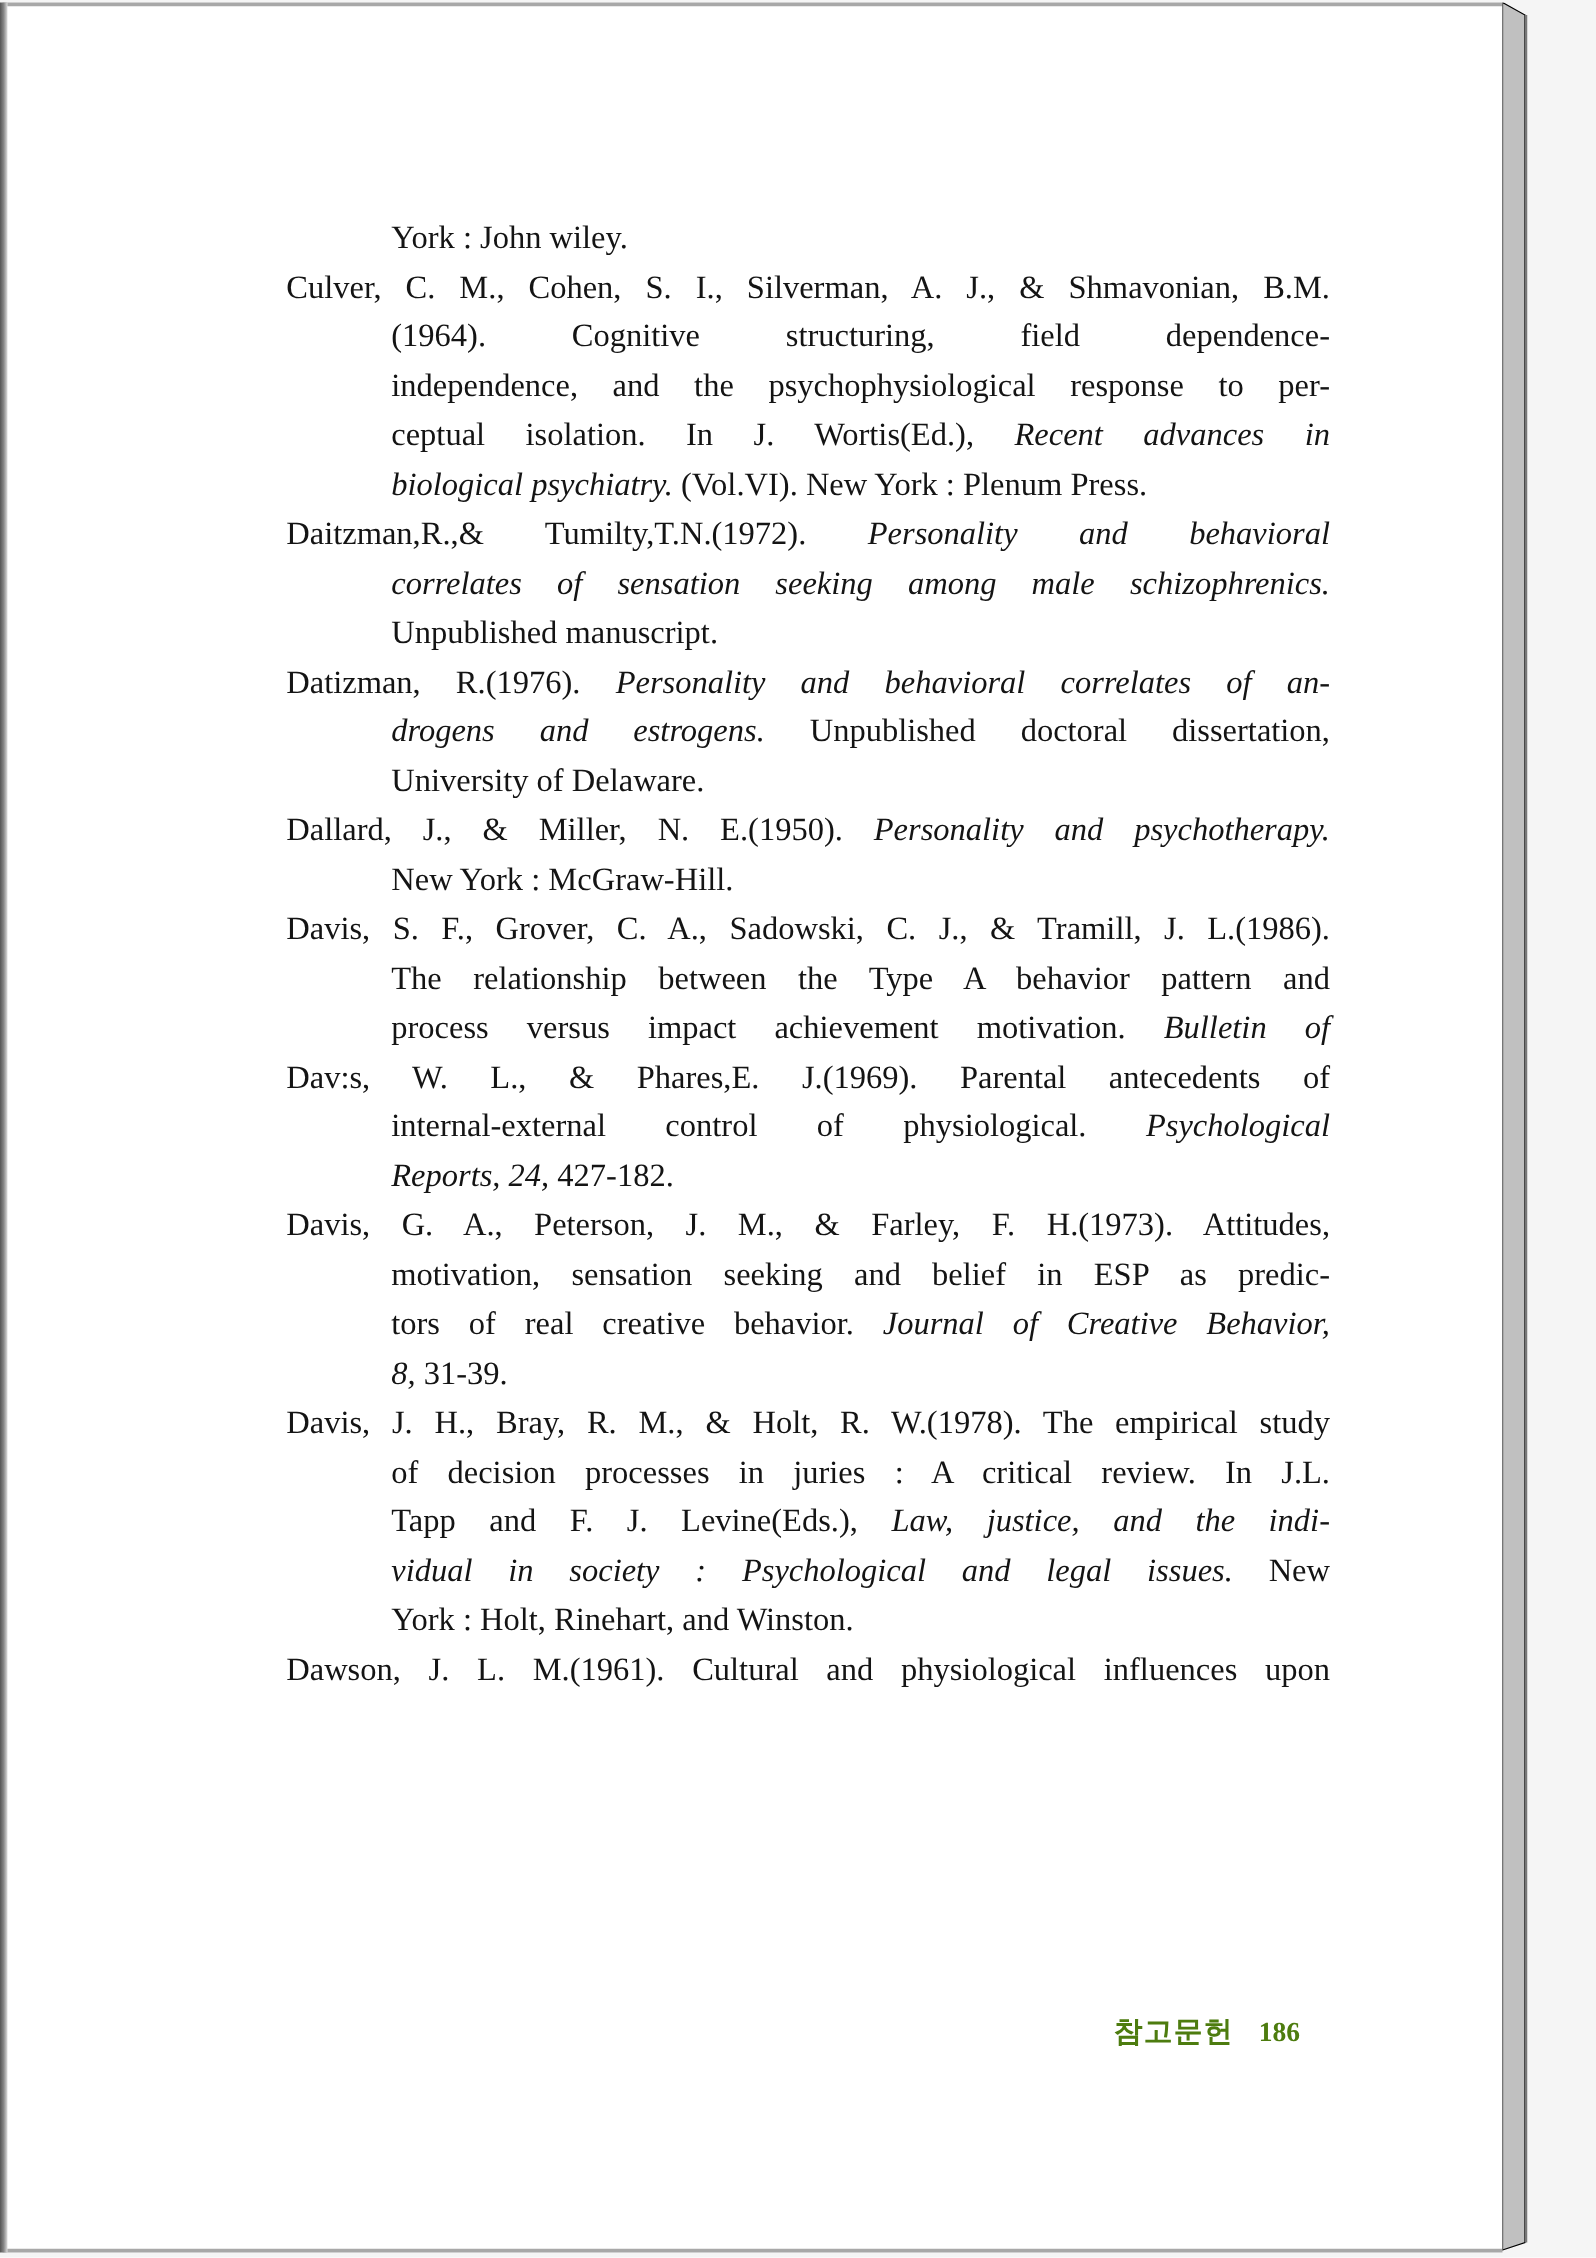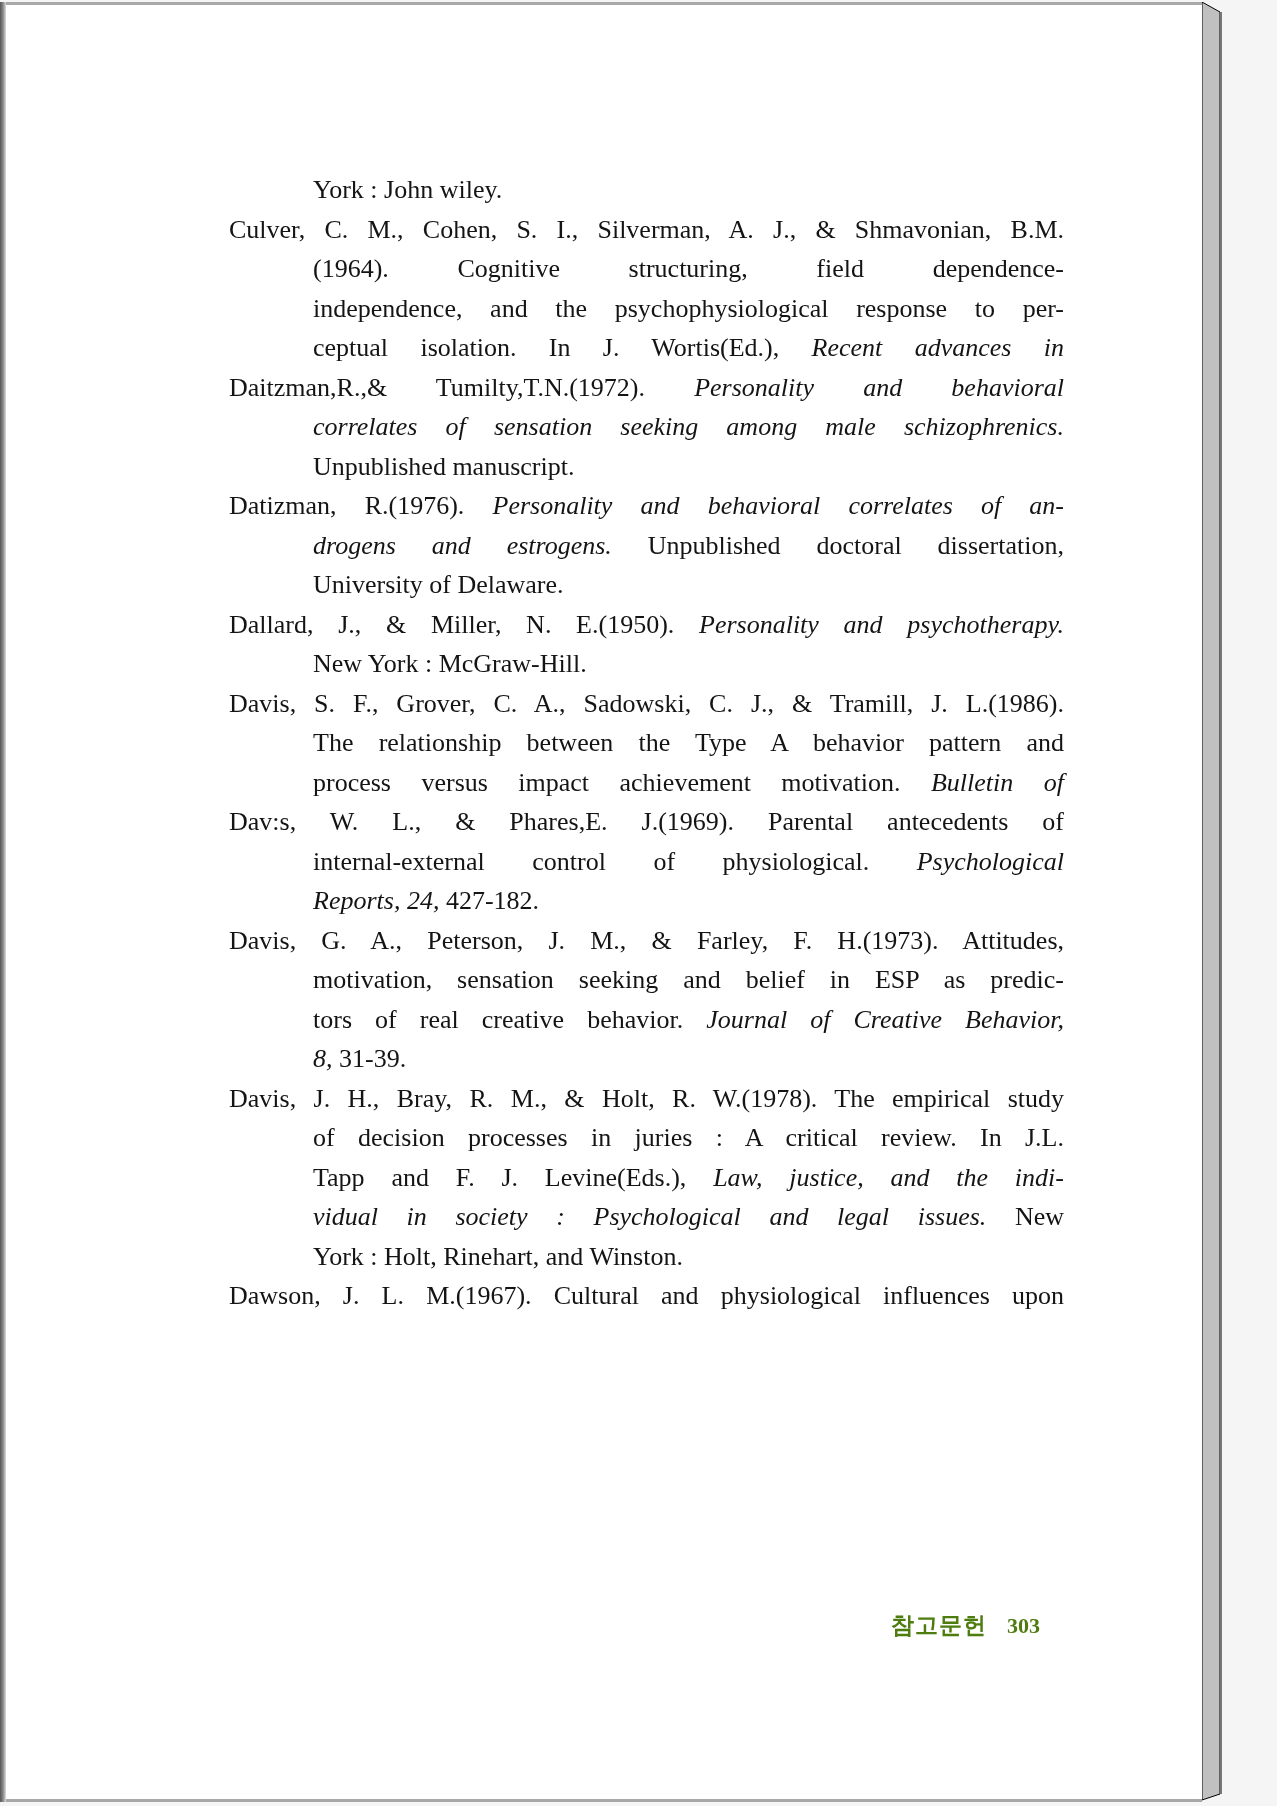--- a/index.html
+++ b/index.html
@@ -58,20 +58,21 @@
 
 <div class="content" id="refs">
     <div>
       <div class="line indent last"><span>York :  John wiley.</span></div>
     </div>
     <div>
       <div class="line hang"><span>Culver, C. M., Cohen, S. I., Silverman, A. J., &amp; Shmavonian, B.M.</span></div>
       <div class="line indent"><span>(1964). Cognitive structuring, field dependence-</span></div>
       <div class="line indent"><span>independence, and the psychophysiological response to per-</span></div>
       <div class="line indent"><span>ceptual isolation. In J. Wortis(Ed.), </span><i>Recent advances in</i></div>
+      <div class="line indent last"><i>biological psychiatry.</i><span> (Vol.VI). New York : Plenum Press.</span></div>
     </div>
     <div>
       <div class="line hang"><span>Daitzman,R.,&amp; Tumilty,T.N.(1972). </span><i>Personality and behavioral</i></div>
       <div class="line indent"><i>correlates of sensation seeking among male schizophrenics.</i></div>
       <div class="line indent last"><span>Unpublished manuscript.</span></div>
     </div>
     <div>
       <div class="line hang"><span>Datizman, R.(1976). </span><i>Personality and behavioral correlates of an-</i></div>
       <div class="line indent"><i>drogens and estrogens.</i><span> Unpublished doctoral dissertation,</span></div>
       <div class="line indent last"><span>University of Delaware.</span></div>
@@ -97,20 +98,20 @@
       <div class="line indent last"><i>8,</i><span> 31-39.</span></div>
     </div>
     <div>
       <div class="line hang"><span>Davis, J. H., Bray, R. M., &amp; Holt, R. W.(1978). The empirical study</span></div>
       <div class="line indent"><span>of decision processes in juries : A critical review. In J.L.</span></div>
       <div class="line indent"><span>Tapp and F. J. Levine(Eds.), </span><i>Law, justice, and the indi-</i></div>
       <div class="line indent"><i>vidual in society : Psychological and legal issues.</i><span> New</span></div>
       <div class="line indent last"><span>York : Holt, Rinehart, and Winston.</span></div>
     </div>
     <div>
-      <div class="line hang"><span>Dawson, J. L. M.(1967). Cultural and physiological influences upon</span></div>
+      <div class="line hang"><span>Dawson, J. L. M.(1961). Cultural and physiological influences upon</span></div>
     </div>
   </div>
 
 <div class="footer">
   <span class="section">참고문헌</span>
-  <span class="pagenum">303</span>
+  <span class="pagenum">186</span>
 </div>
 
 </body></html>

